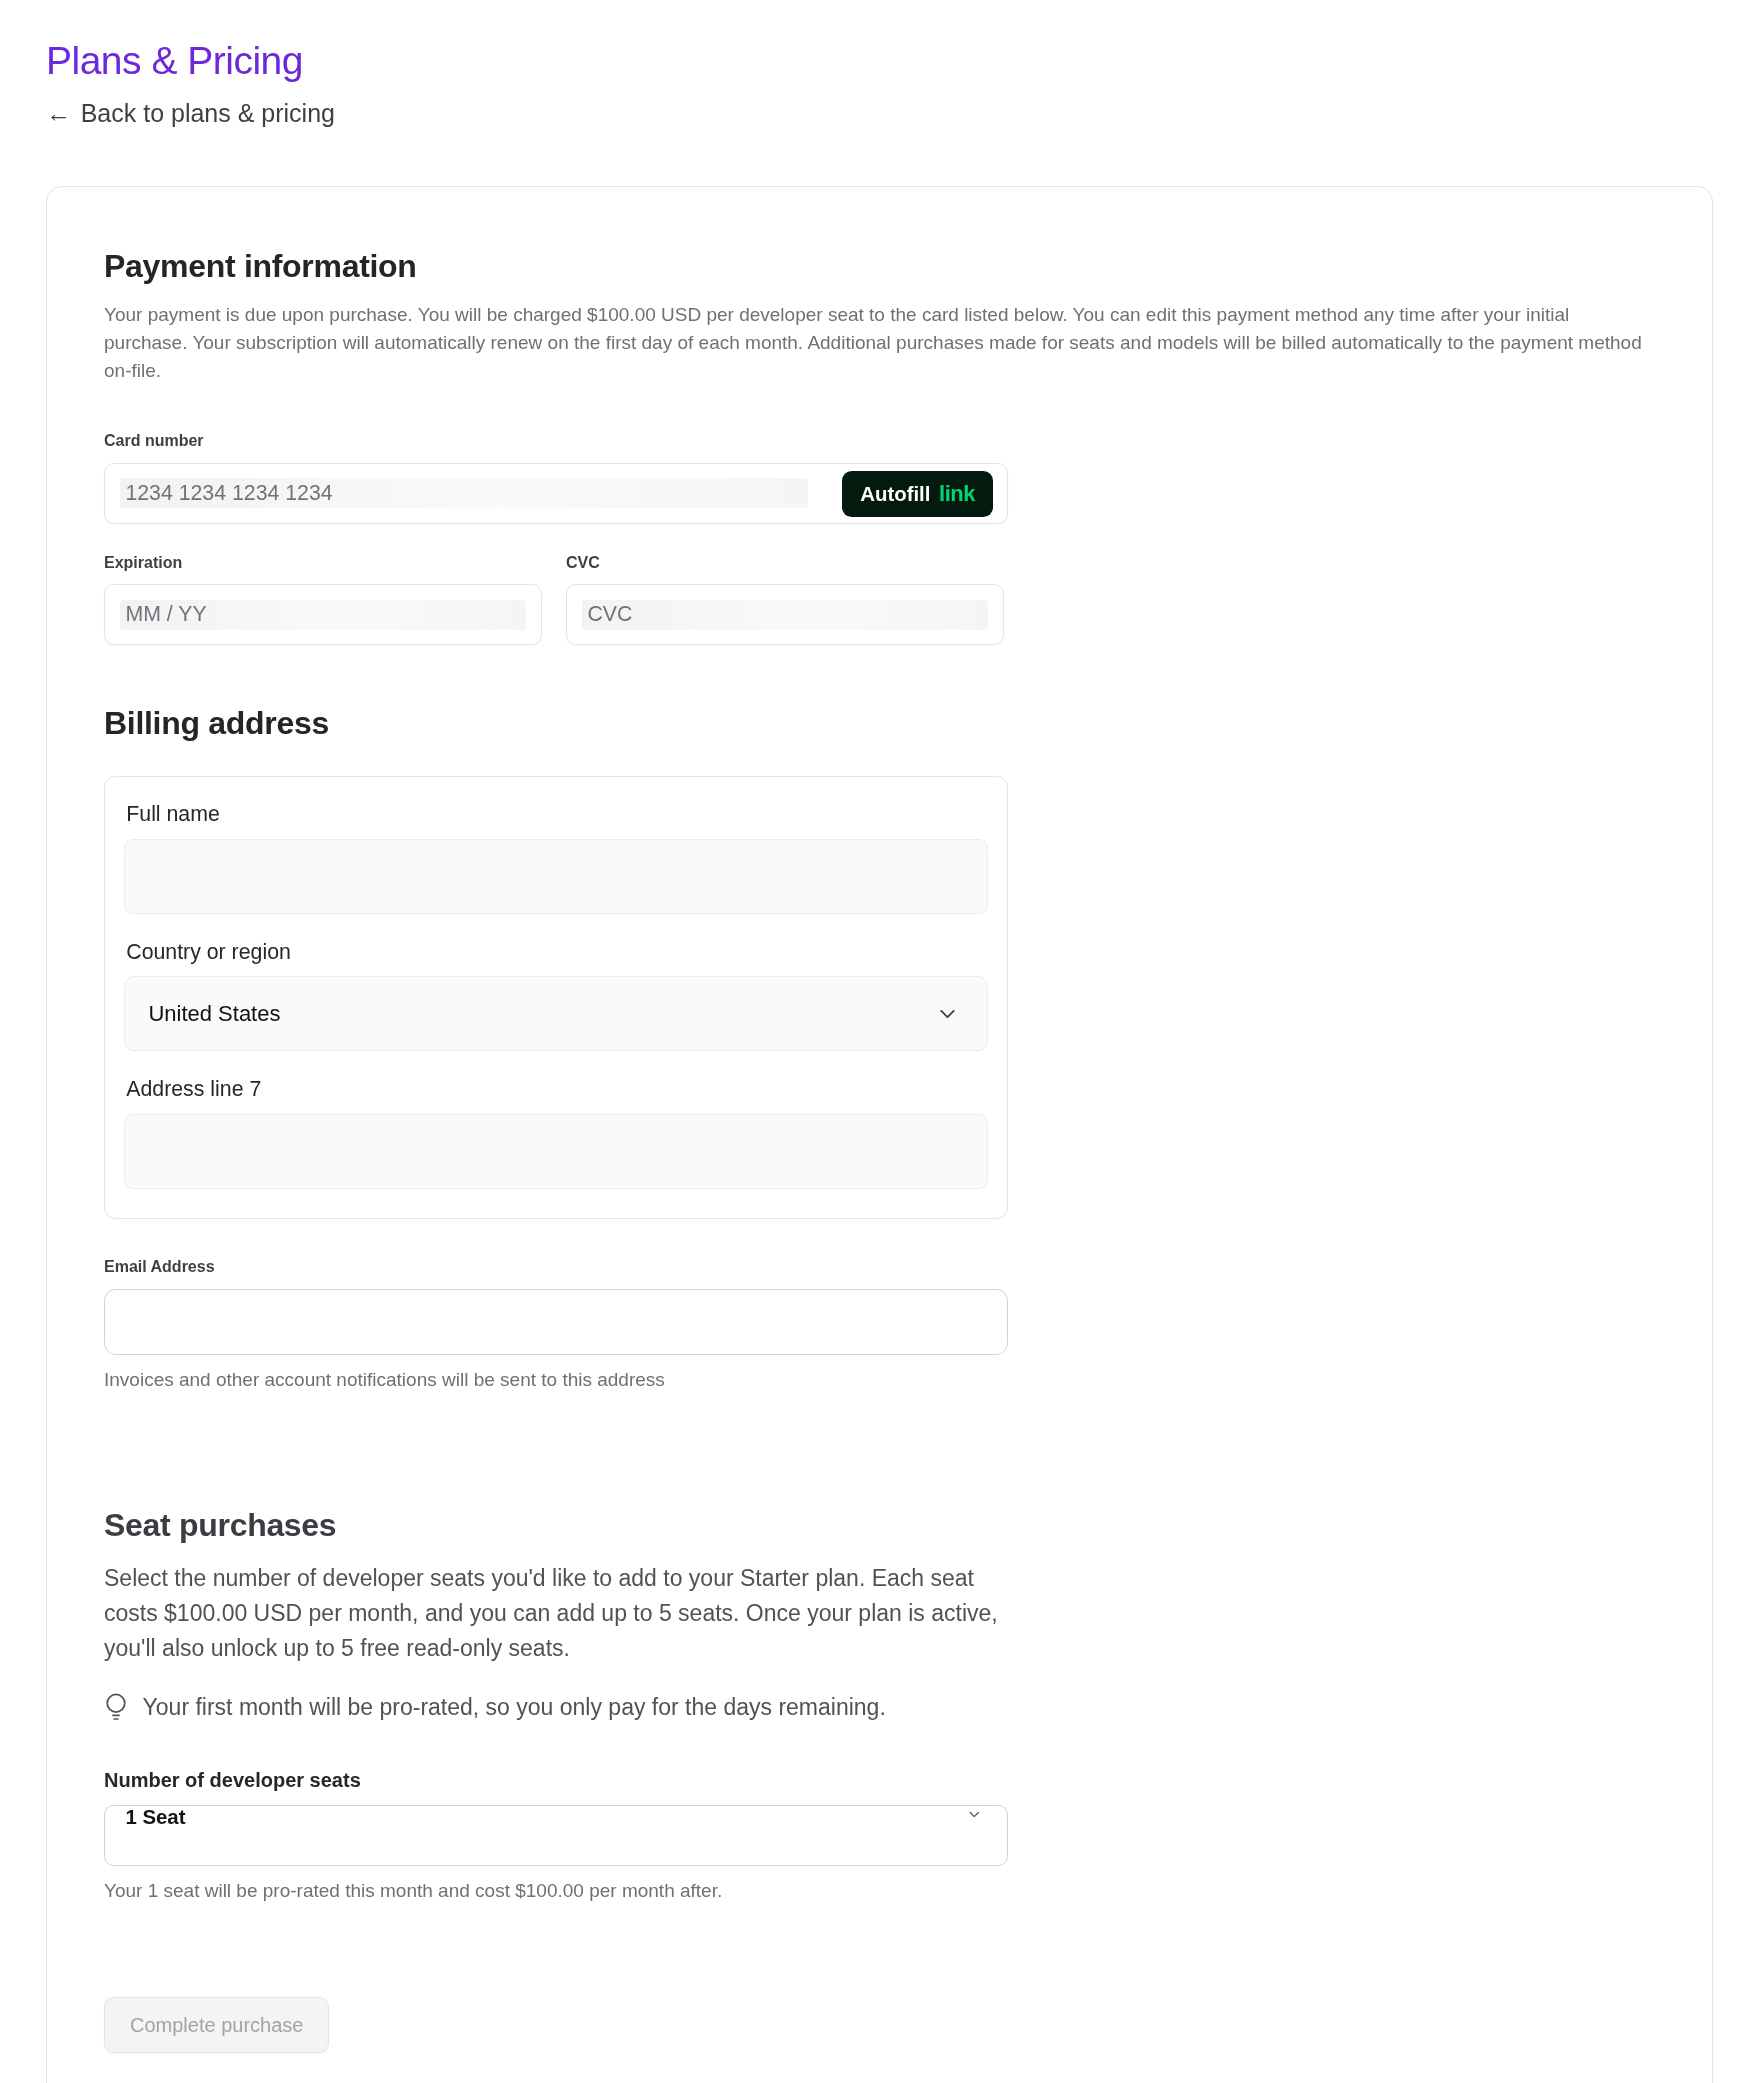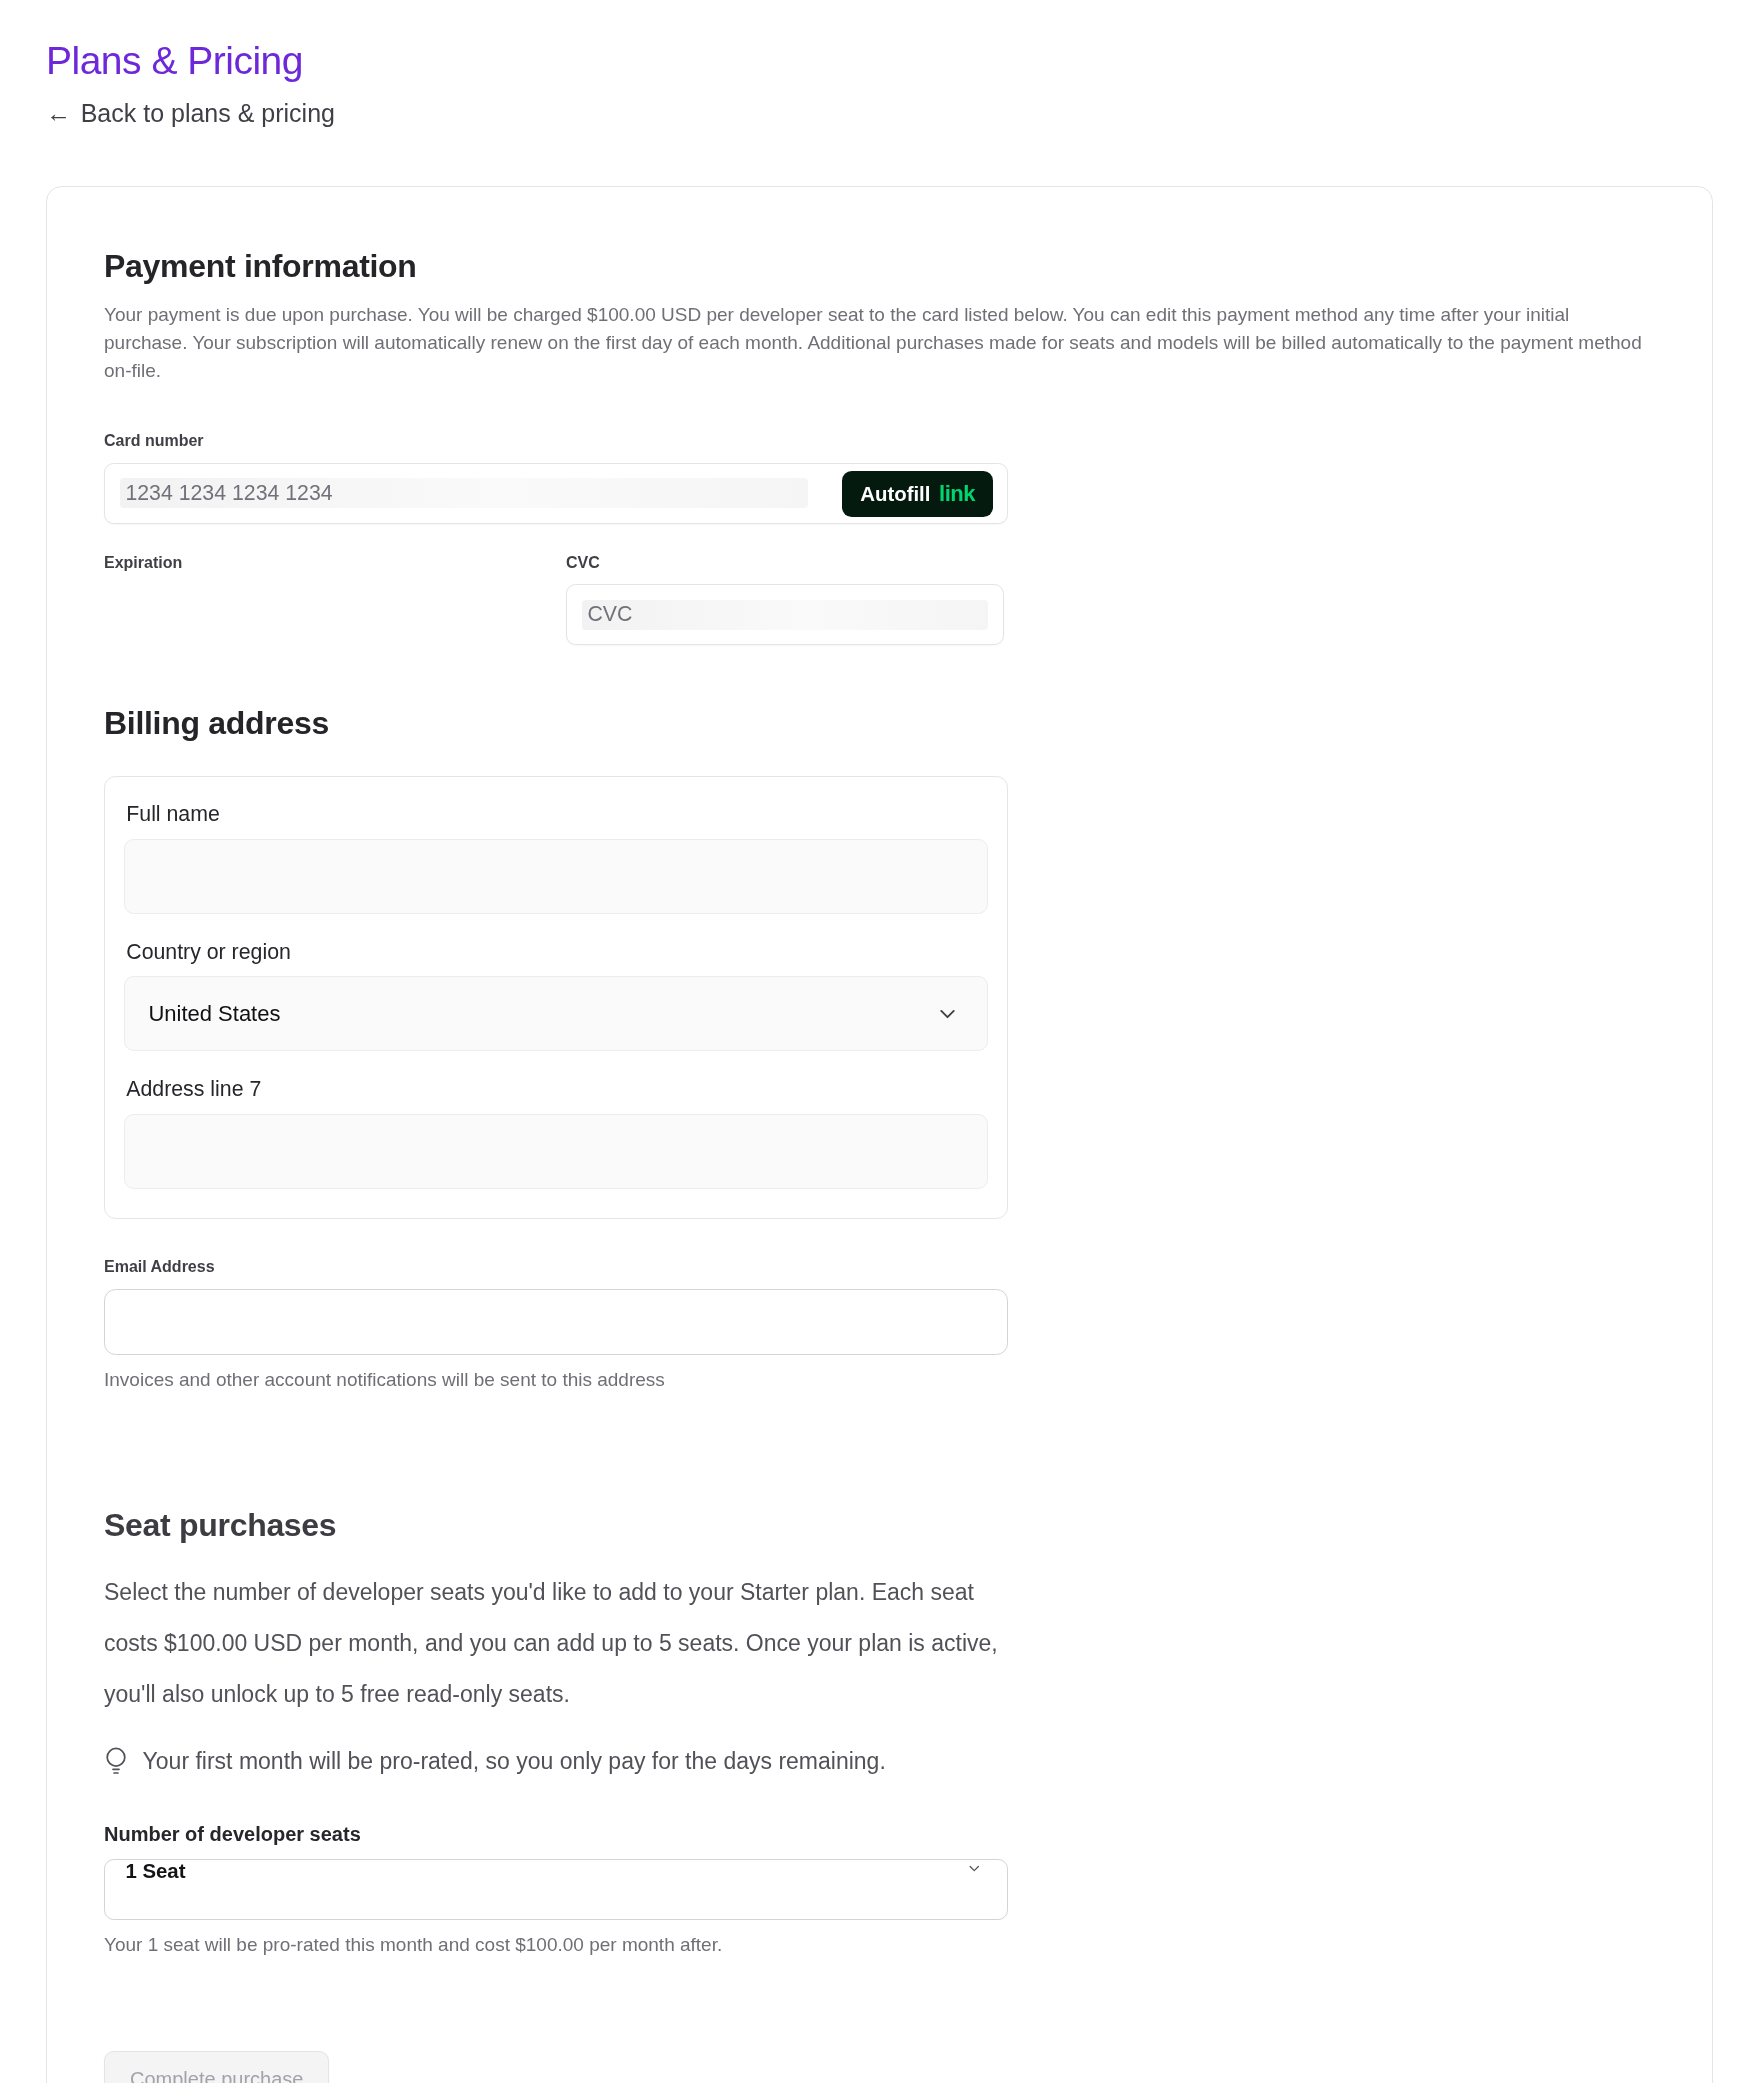--- a/index.html
+++ b/index.html
@@ -184,24 +184,24 @@
   }
   .helper-text {
     margin-top: 14.6px;
     font-size: 19px;
     color: #6f6f76;
   }
 
   .seats-section { margin-top: 116px; }
   .seats-section .section-heading { color: #3c3c42; }
   .seat-desc {
-    margin-top: 23px;
+    margin-top: 17px;
     width: 912px;
     font-size: 23px;
-    line-height: 51px;
+    line-height: 35px;
     color: #515158;
   }
   .tip-row {
     margin-top: 26px;
     display: flex;
     align-items: center;
     gap: 14.6px;
     color: #515158;
   }
   .tip-row .tip-text { font-size: 23px; }
@@ -270,20 +270,24 @@
       <span class="ph">1234 1234 1234 1234</span>
       <div class="autofill-pill">
         <span class="autofill-word">Autofill</span>
         <span class="link-word">link</span>
       </div>
     </div>
 
     <div class="exp-cvc-row">
       <div class="col">
         <div class="field-label">Expiration</div>
+        <div class="stripe-input">
+          <div class="shimmer"></div>
+          <span class="ph">MM / YY</span>
+        </div>
       </div>
       <div class="col">
         <div class="field-label">CVC</div>
         <div class="stripe-input">
           <div class="shimmer"></div>
           <span class="ph">CVC</span>
         </div>
       </div>
     </div>
 

